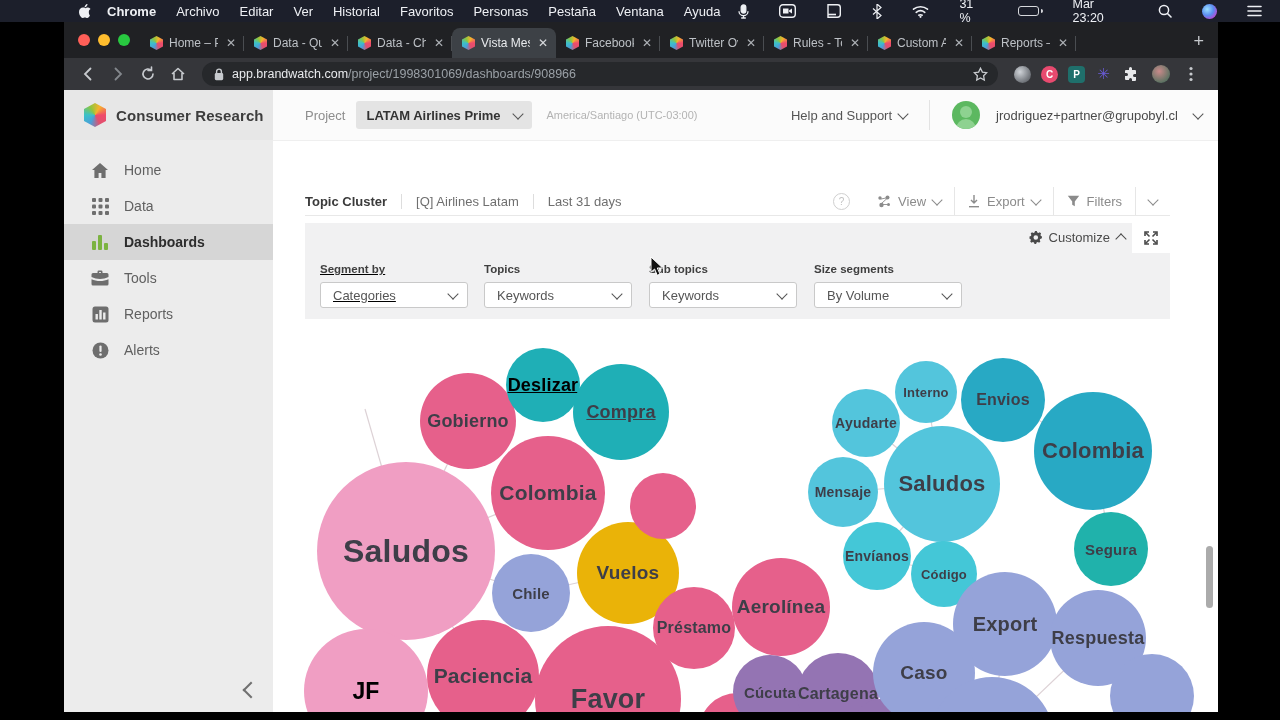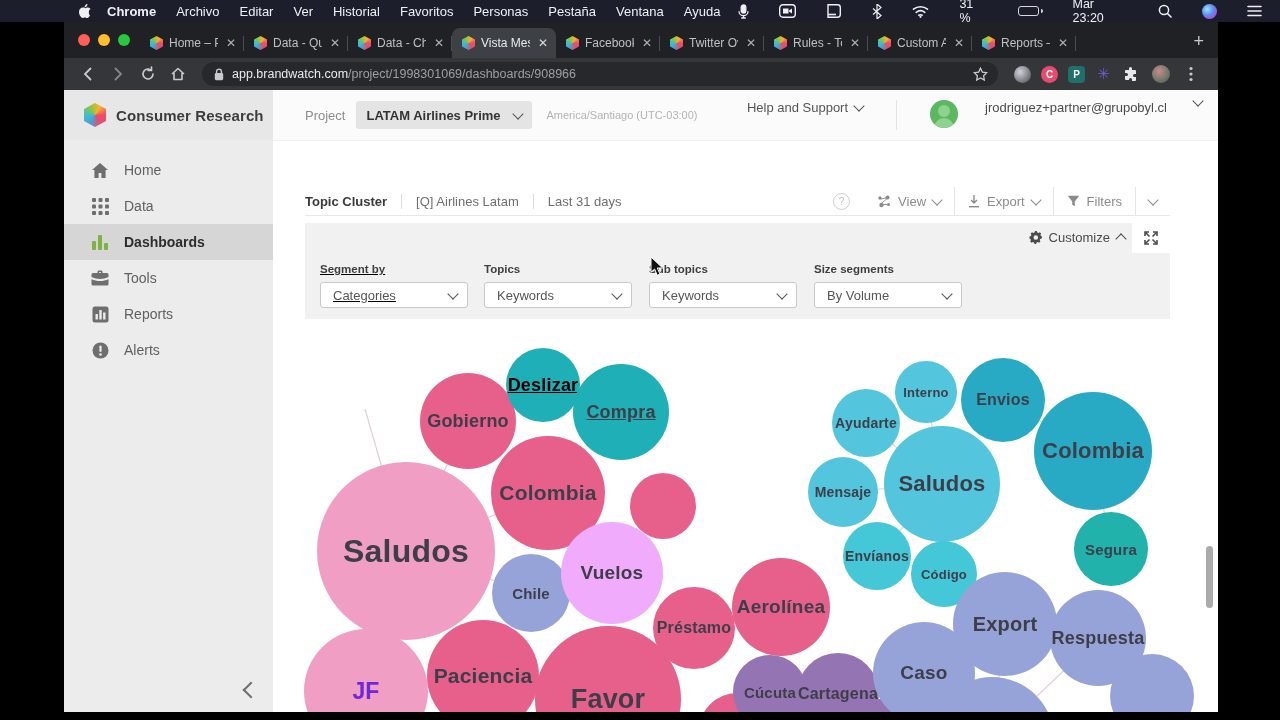--- a/index.html
+++ b/index.html
@@ -50,21 +50,21 @@
   .nav-item{height:36px;display:flex;align-items:center;gap:15px;padding-left:27px;color:#606060;font-size:14px}
   .nav-item.active{background:#d6d6d6;color:#2d2d2d;font-weight:bold}
   .nav-ic{width:18px;height:18px;flex:none;display:flex;align-items:center;justify-content:center}
   .collapse{position:absolute;bottom:16px;right:16px;width:10px;height:10px;border-left:2px solid #707070;border-bottom:2px solid #707070;transform:rotate(45deg)}
   .main{flex:1;display:flex;flex-direction:column;min-width:0;background:#fff}
   .appheader{height:50px;background:#fbfbfb;border-bottom:1px solid #efefef;display:flex;align-items:center;position:relative;flex:none}
   .proj-label{margin-left:32px;font-size:13px;color:#8d8d8d}
   .proj-select{margin-left:11px;width:176px;height:28px;background:#e4e4e4;border-radius:3px;display:flex;align-items:center;padding:0 10px;box-sizing:border-box}
   .proj-select .pv{font-size:13px;font-weight:bold;color:#333;flex:1;white-space:nowrap}
   .tz{margin-left:14px;font-size:11px;color:#b3b3b3;white-space:nowrap}
-  .hdr-right{margin-left:auto;display:flex;align-items:flex-start;padding-right:16px;gap:27px}
+  .hdr-right{margin-left:auto;display:flex;align-items:center;padding-right:16px;gap:16px}
   .help{font-size:13px;color:#555;display:flex;align-items:center;gap:7px}
   .hdr-div{width:1px;height:30px;background:#e3e3e3;margin:0 6px}
   .avatar{width:28px;height:28px;border-radius:50%;background:#5cb860;position:relative;overflow:hidden}
   .avatar::before{content:"";position:absolute;left:8px;top:5px;width:12px;height:12px;border-radius:50%;background:#8ed290}
   .avatar::after{content:"";position:absolute;left:4px;top:18px;width:20px;height:14px;border-radius:10px 10px 0 0;background:#8ed290}
   .email{font-size:13px;color:#4a4a4a;white-space:nowrap}
   .chev{width:7px;height:7px;border-right:1.6px solid currentColor;border-bottom:1.6px solid currentColor;transform:rotate(45deg);margin-top:-3px;flex:none}
   .chev.up{transform:rotate(-135deg);margin-top:3px}
   .content{flex:1;position:relative;background:#fff;overflow:hidden}
   
@@ -423,29 +423,29 @@
             </div>
             <div class="bubble" style="left: 218px; top: 295px; width: 114px; height: 114px; background: rgb(230, 96, 139);">
               <div class="blabel" style="color: rgb(62, 62, 72); font-size: 21px;">Colombia</div>
             </div>
             <div class="bubble" style="left: 44px; top: 321px; width: 178px; height: 178px; background: rgb(240, 158, 195);">
               <div class="blabel" style="color: rgb(62, 62, 72); font-size: 32px;">Saludos</div>
             </div>
             <div class="bubble" style="left: 219px; top: 413px; width: 78px; height: 78px; background: rgb(149, 163, 217);">
               <div class="blabel" style="color: rgb(62, 62, 72); font-size: 15px;">Chile</div>
             </div>
-            <div class="bubble" style="left: 288px; top: 381px; width: 102px; height: 102px; background: #f0abfc;">
+            <div class="bubble" style="left: 304px; top: 381px; width: 102px; height: 102px; background: #eab308;">
               <div class="blabel" style="color: rgb(62, 62, 72); font-size: 19px;">Vuelos</div>
             </div>
             <div class="bubble" style="left: 357px; top: 332px; width: 66px; height: 66px; background: rgb(230, 96, 139);"></div>
             <div class="bubble" style="left: 380px; top: 446px; width: 82px; height: 82px; background: rgb(230, 96, 139);">
               <div class="blabel" style="color: rgb(62, 62, 72); font-size: 16px;">Préstamo</div>
             </div>
             <div class="bubble" style="left: 31px; top: 488px; width: 124px; height: 124px; background: rgb(240, 158, 195);">
-              <div class="blabel" style="color: #6d28d9; font-size: 23px;">JF</div>
+              <div class="blabel" style="color: #000000; font-size: 23px;">JF</div>
             </div>
             <div class="bubble" style="left: 154px; top: 479px; width: 112px; height: 112px; background: rgb(230, 96, 139);">
               <div class="blabel" style="color: rgb(62, 62, 72); font-size: 21px;">Paciencia</div>
             </div>
             <div class="bubble" style="left: 262px; top: 485px; width: 146px; height: 146px; background: rgb(230, 96, 139);">
               <div class="blabel" style="color: rgb(62, 62, 72); font-size: 27px;">Favor</div>
             </div>
             <div class="bubble" style="left: 459px; top: 417px; width: 98px; height: 98px; background: rgb(230, 96, 139);">
               <div class="blabel" style="color: rgb(62, 62, 72); font-size: 19px;">Aerolínea</div>
             </div>

